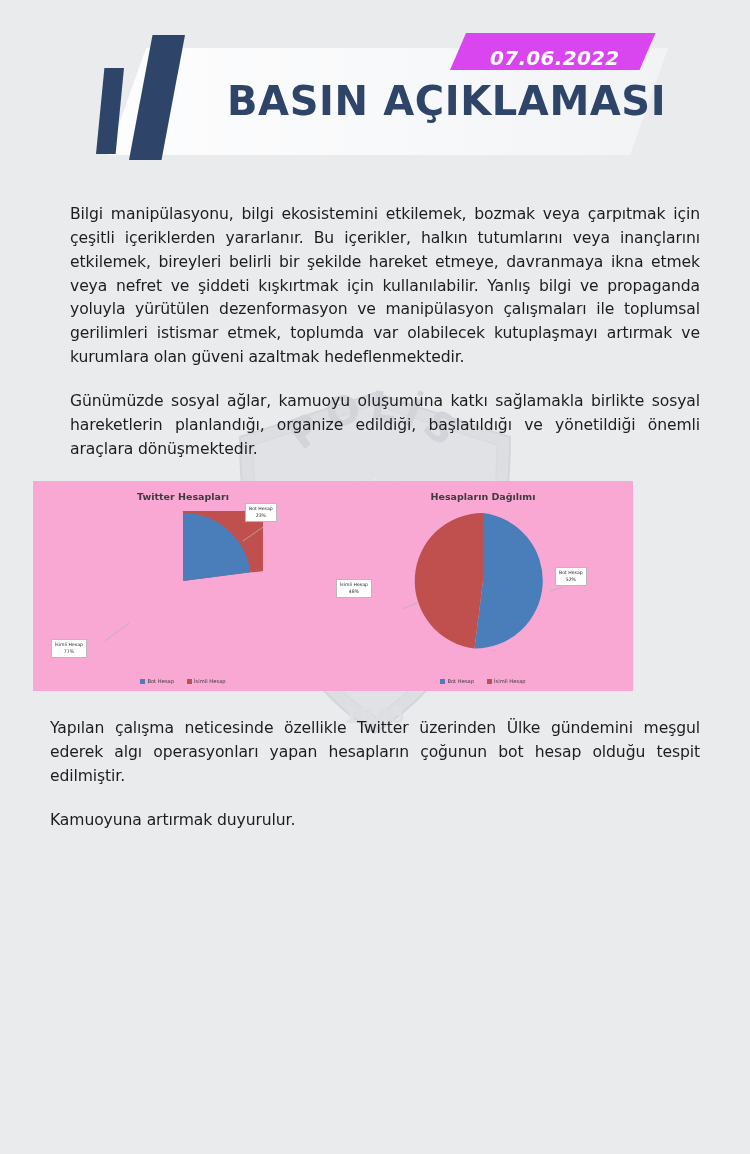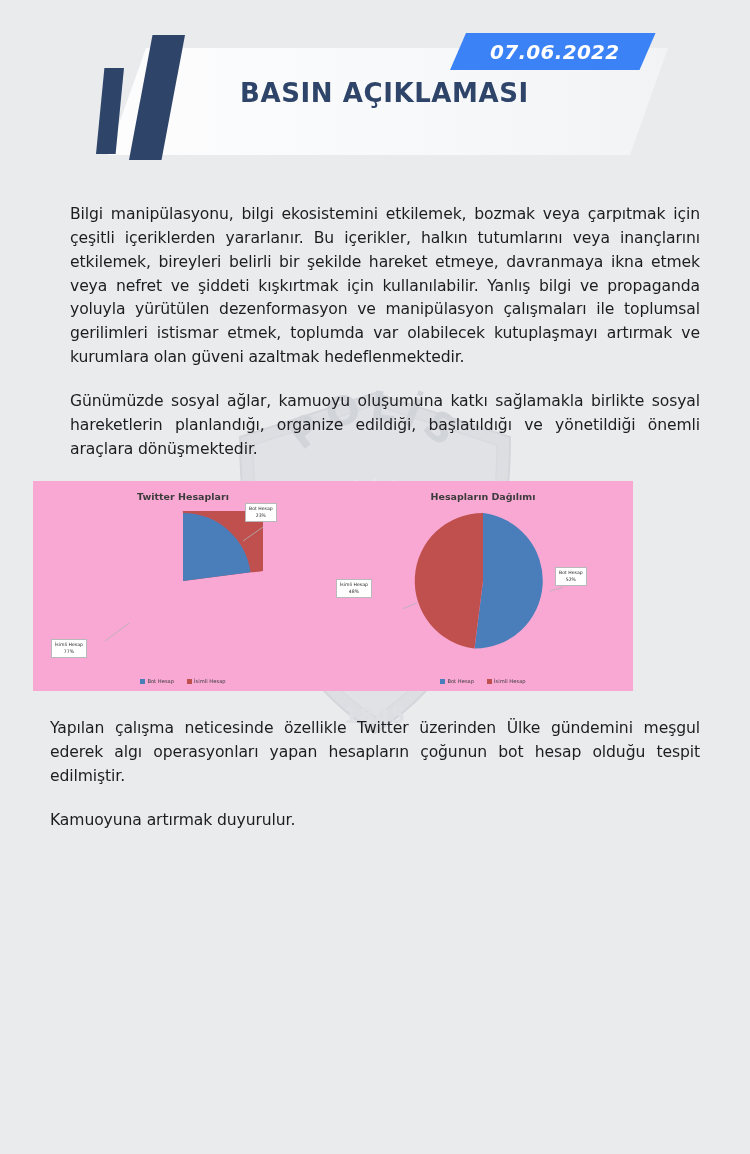--- a/index.html
+++ b/index.html
@@ -35,40 +35,40 @@
     position:absolute;
     left:129px; top:35px;
     width:56px; height:125px;
     background:#2e4569;
     clip-path:polygon(42% 0, 100% 0, 58% 100%, 0 100%);
   }
   .date-badge {
     position:absolute;
     left:450px; top:33px;
     height:37px;
-    background:#3b82f6;
+    background:#d946ef;
     clip-path:polygon(16px 0, 100% 0, calc(100% - 16px) 100%, 0 100%);
     padding:0 36px 0 40px;
-    display:flex; align-items:center;
+    display:flex; align-items:flex-end;
   }
   .date-badge span {
     color:#ffffff;
     font-family:"DejaVu Sans", sans-serif;
     font-weight:bold;
     font-style:italic;
     font-size:20px;
     letter-spacing:0.3px;
   }
   .hdr-title {
     position:absolute;
-    left:240px; top:78px;
+    left:227px; top:78px;
     color:#2e4569;
     font-family:"DejaVu Sans", sans-serif;
     font-weight:bold;
-    font-size:26px;
+    font-size:40px;
     letter-spacing:0.6px;
   }
 
   
   .watermark {
     position:absolute;
     left:225px; top:375px;
     width:300px; height:375px;
     z-index:0;
     opacity:0.40;

